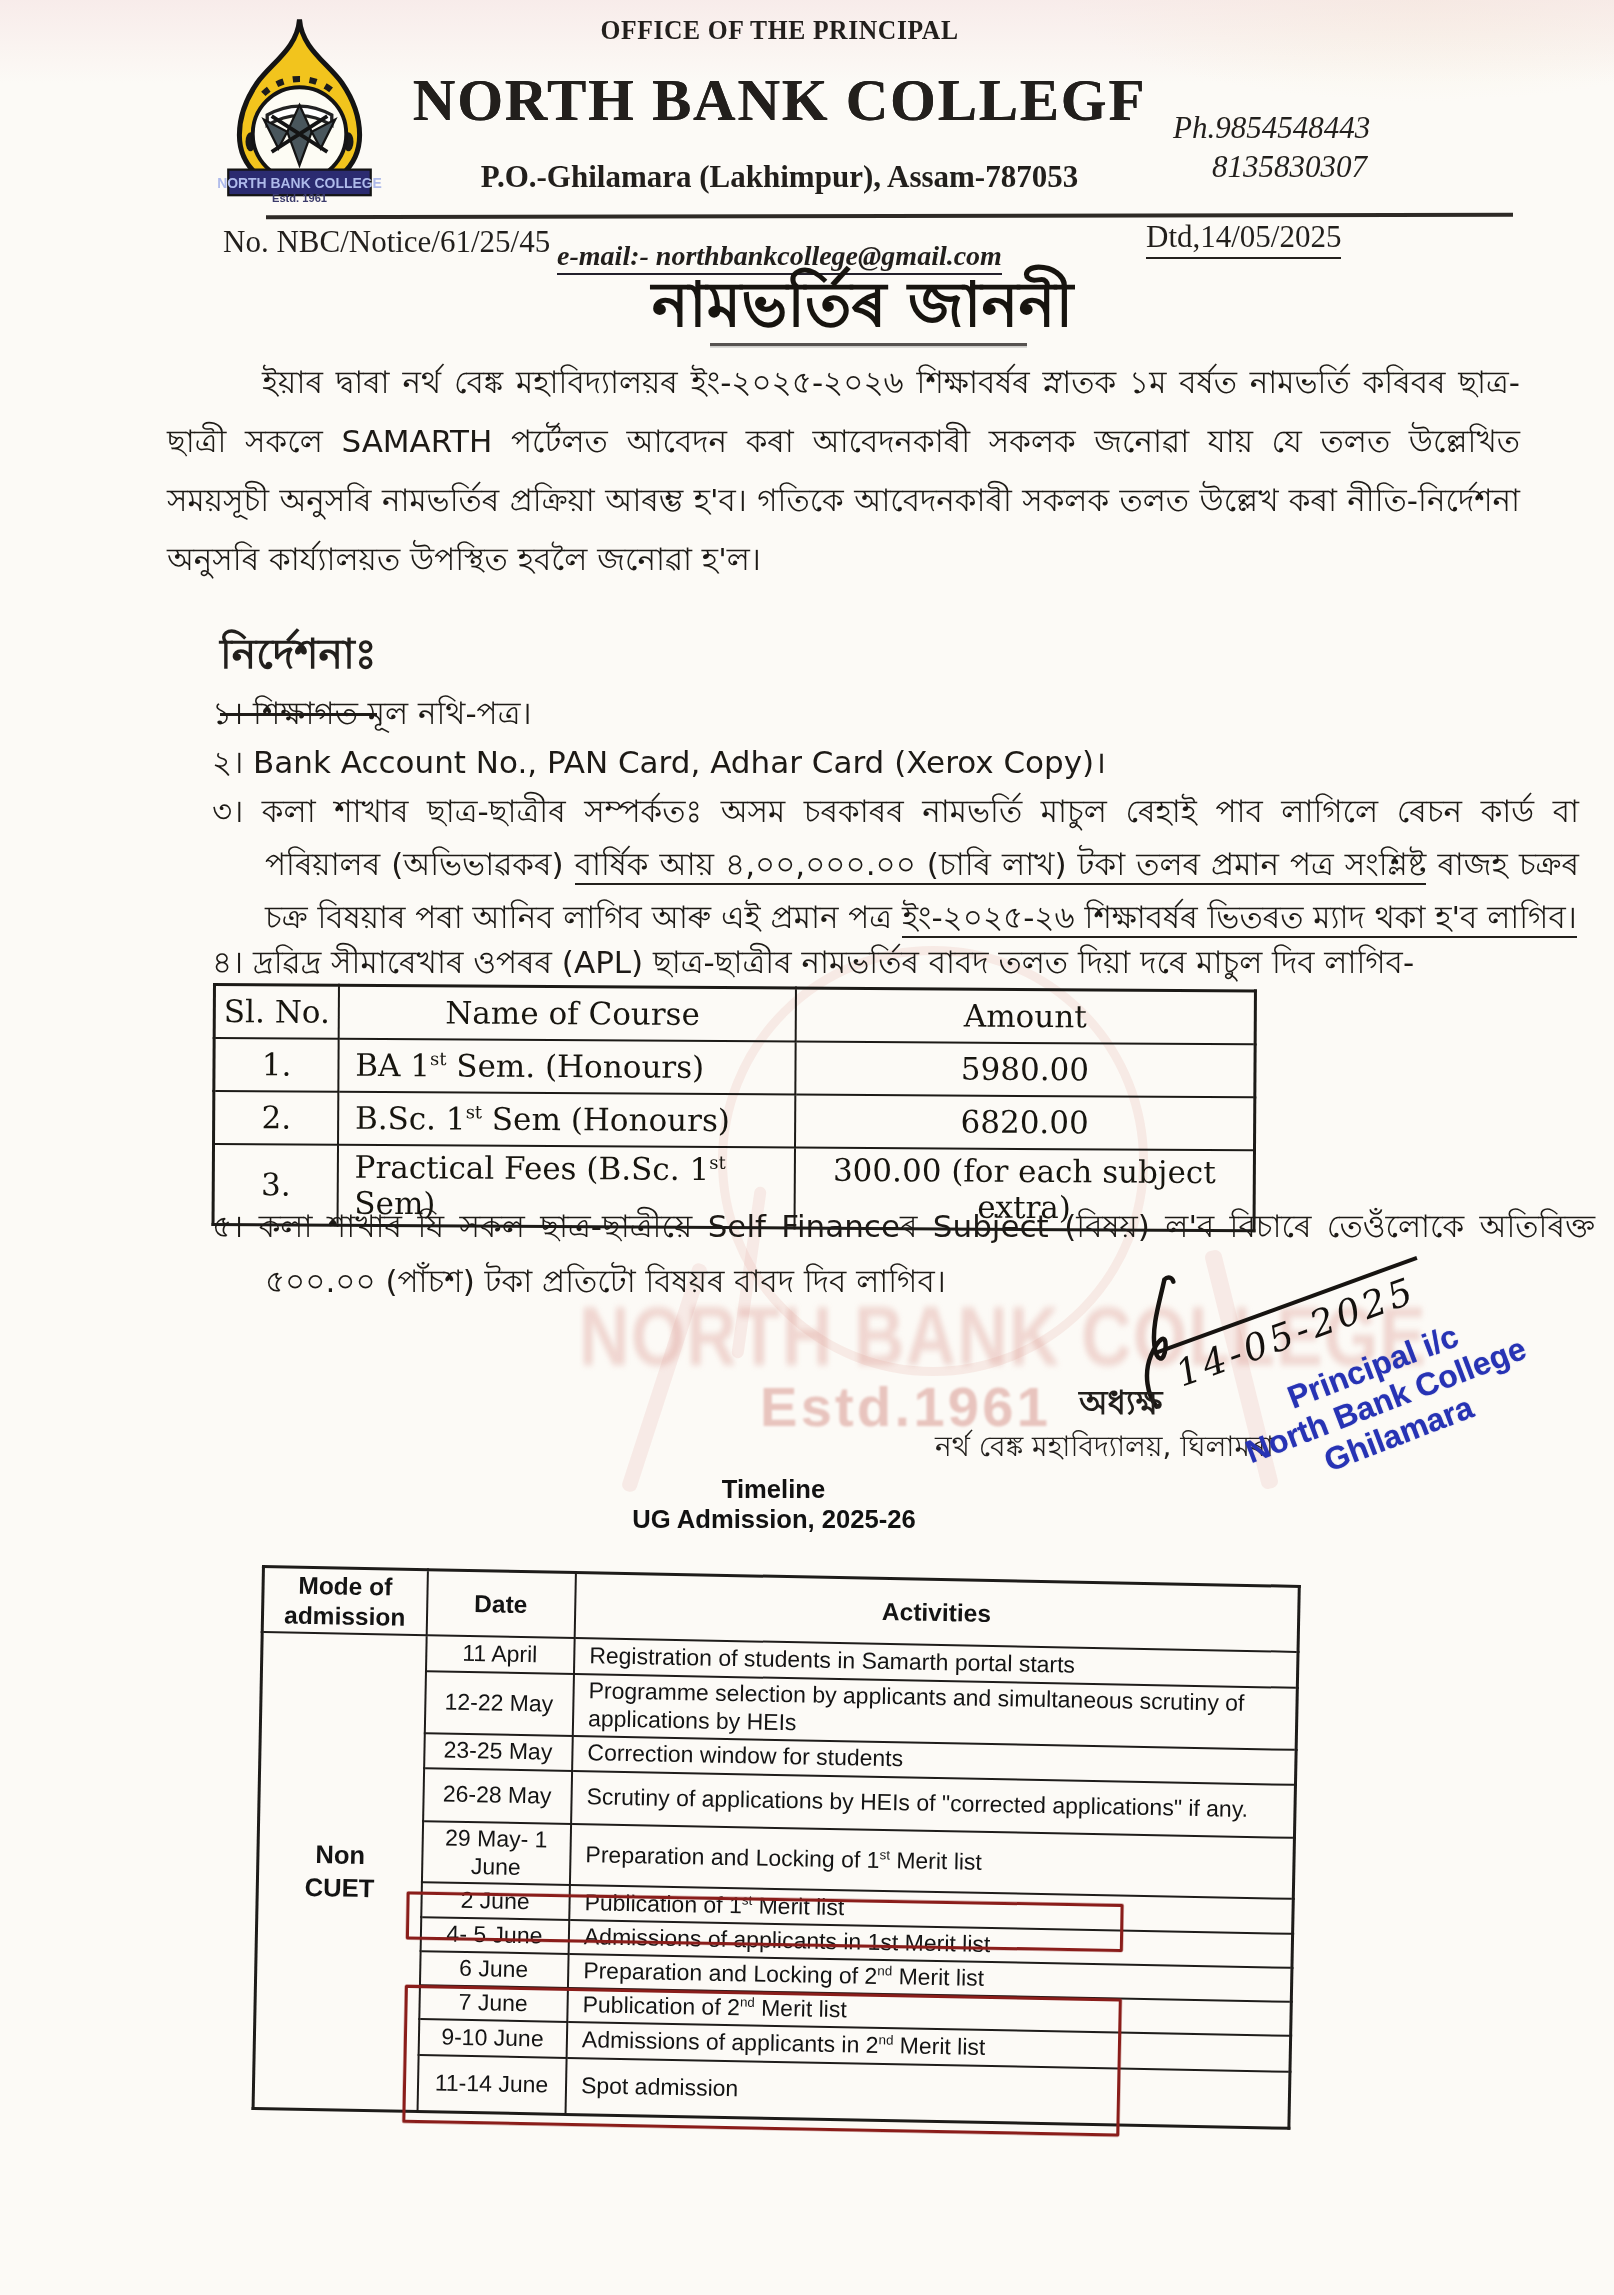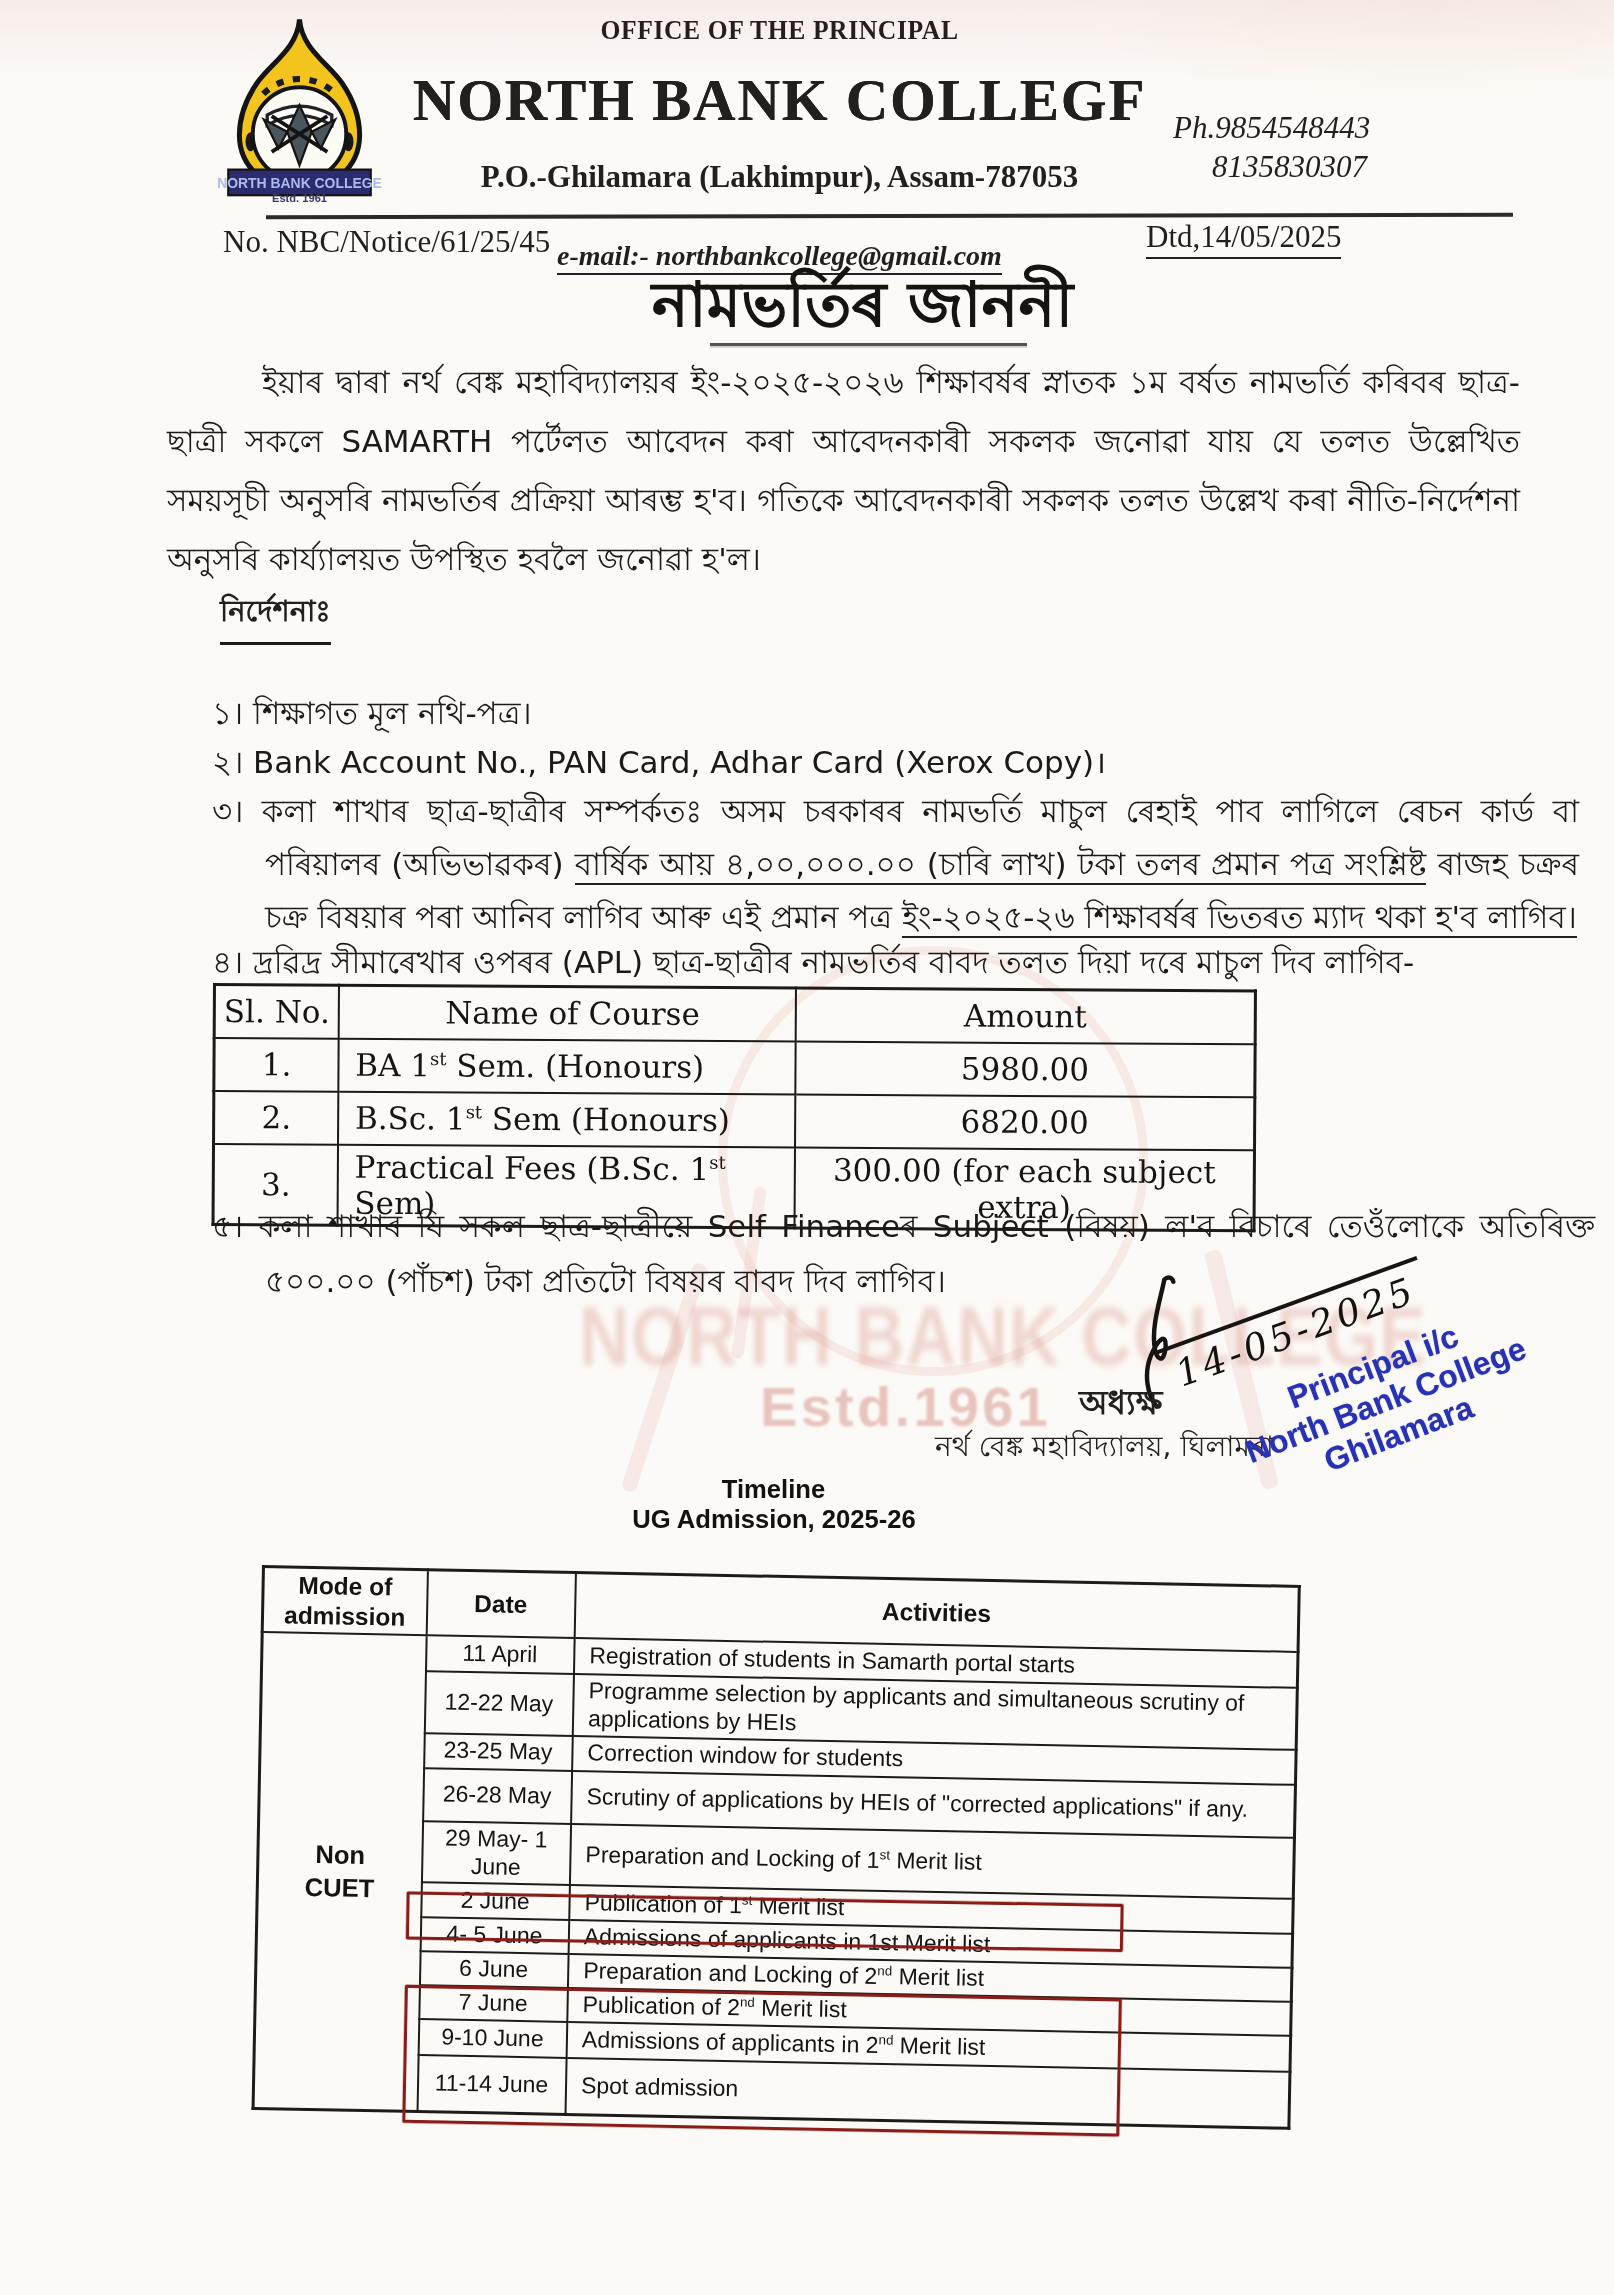--- a/index.html
+++ b/index.html
@@ -40,22 +40,22 @@
   .ref-date{left:1146px;top:219px;font-size:31px;border-bottom:2.8px solid #23201d;padding-bottom:2.2px;}
   
   .notice-title{left:623px;top:257px;width:479px;text-align:center;font-size:62px;font-weight:bold;
     font-family:"DejaVu Sans",sans-serif;color:#17140f;}
   .title-underline{left:710px;top:343px;width:317px;height:3.3px;background:#565250;
     box-shadow:0 1.7px 0 rgba(120,120,120,0.35);}
   
   .bengali{font-family:"DejaVu Sans","DejaVu Serif",sans-serif;}
   .intro{left:167px;top:353px;width:1353px;font-size:31px;line-height:59px;text-align:justify;
     text-indent:95px;color:#1d1a16;}
-  .directives-heading{left:220px;top:588px;font-size:29px;font-weight:bold;
-    border-bottom:3.3px solid #1f1c18;padding-bottom:5px;}
+  .directives-heading{left:220px;top:622px;font-size:41px;font-weight:bold;
+    border-bottom:3.3px solid #1f1c18;padding-bottom:22px;}
   .ditem{font-size:31px;color:#1d1a16;}
   .d1{left:212px;top:689px;}
   .d2{left:212px;top:738px;}
   .d3{left:212px;top:785px;width:1314px;line-height:53px;text-align:justify;
     padding-left:53px;text-indent:-53px;}
   .d4{left:212px;top:938px;width:1347px;}
   .d5{left:212px;top:1199px;width:1330px;line-height:55px;text-align:justify;
     padding-left:53px;text-indent:-53px;}
   .ditem u{text-decoration:none;border-bottom:2.8px solid #23201c;padding-bottom:1.1px;}
   

